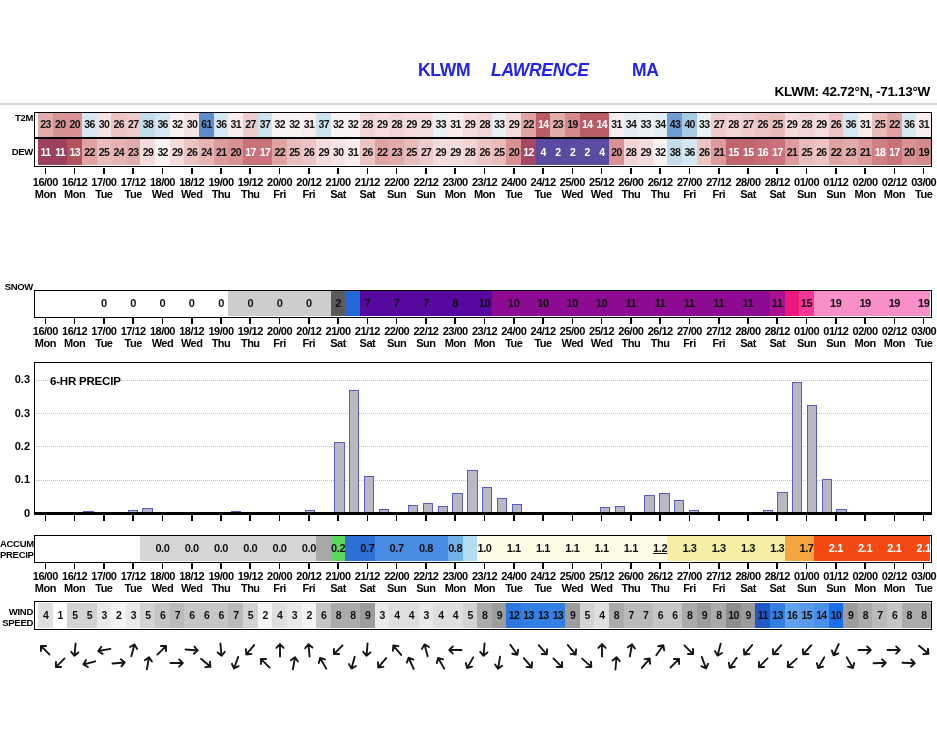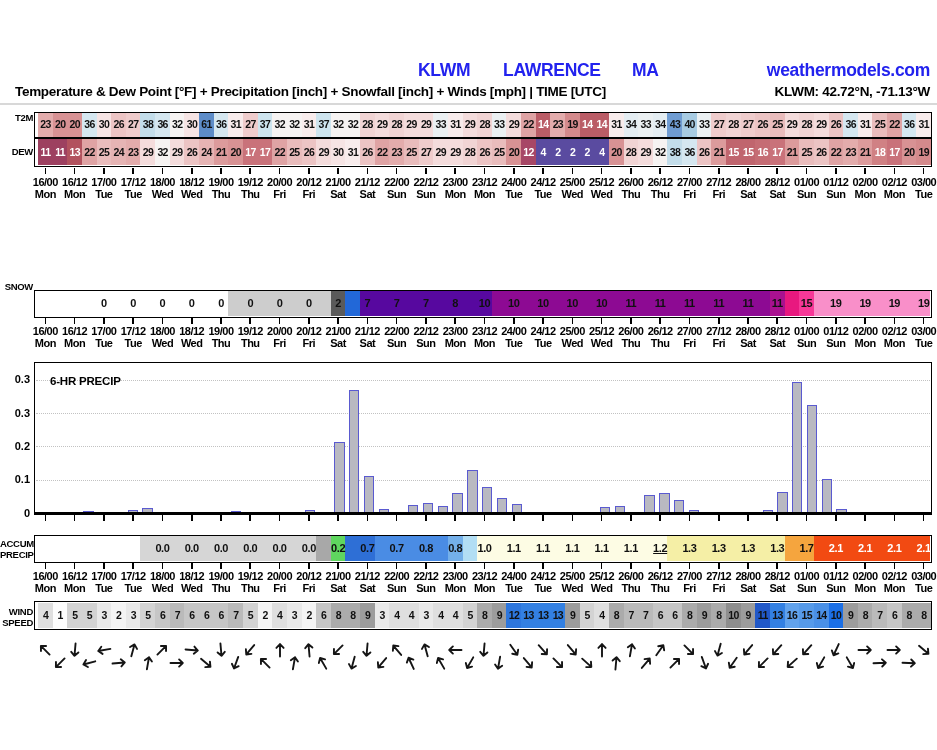--- a/index.html
+++ b/index.html
@@ -21,24 +21,22 @@
   .bar{position:absolute;background:#b9b9c1;border:1.5px solid #5a5ad0;border-bottom:none;box-sizing:border-box;}
   .ptitle{position:absolute;font-size:11.5px;font-weight:bold;letter-spacing:-0.2px;}
   .arrowbox{position:absolute;width:16px;height:16px;}
 </style>
 </head>
 <body>
 
 <div id="board">
 
   <div class="abs t1 blue" style="left:418px;top:60px;">KLWM</div>
-  <div class="abs t1 blue" style="left:503px;top:60px;">LAWRENCE</div>
+  <div class="abs t1 blue" style="left:491px;top:60px;font-style:italic;">LAWRENCE</div>
   <div class="abs t1 blue" style="left:632px;top:60px;">MA</div>
-  <div class="abs t1 blue" style="right:7px;top:60px;">weathermodels.com</div>
-  <div class="abs t2" style="left:15px;top:84px;">Temperature &amp; Dew Point [°F] + Precipitation [inch] + Snowfall [inch] + Winds [mph] | TIME [UTC]</div>
   <div class="abs t2" style="right:7px;top:84px;">KLWM: 42.72°N, -71.13°W</div>
   <div class="hline" style="top:103px;"></div>
 
   <div class="rowlabel" style="top:112px;">T2M</div>
   <div class="rowlabel" style="top:146px;">DEW</div>
   <div class="rowlabel" style="top:281px;">SNOW</div>
   <div class="rowlabel" style="top:538px;">ACCUM</div>
   <div class="rowlabel" style="top:549px;">PRECIP</div>
   <div class="rowlabel" style="top:606px;">WIND</div>
   <div class="rowlabel" style="top:617px;">SPEED</div>

